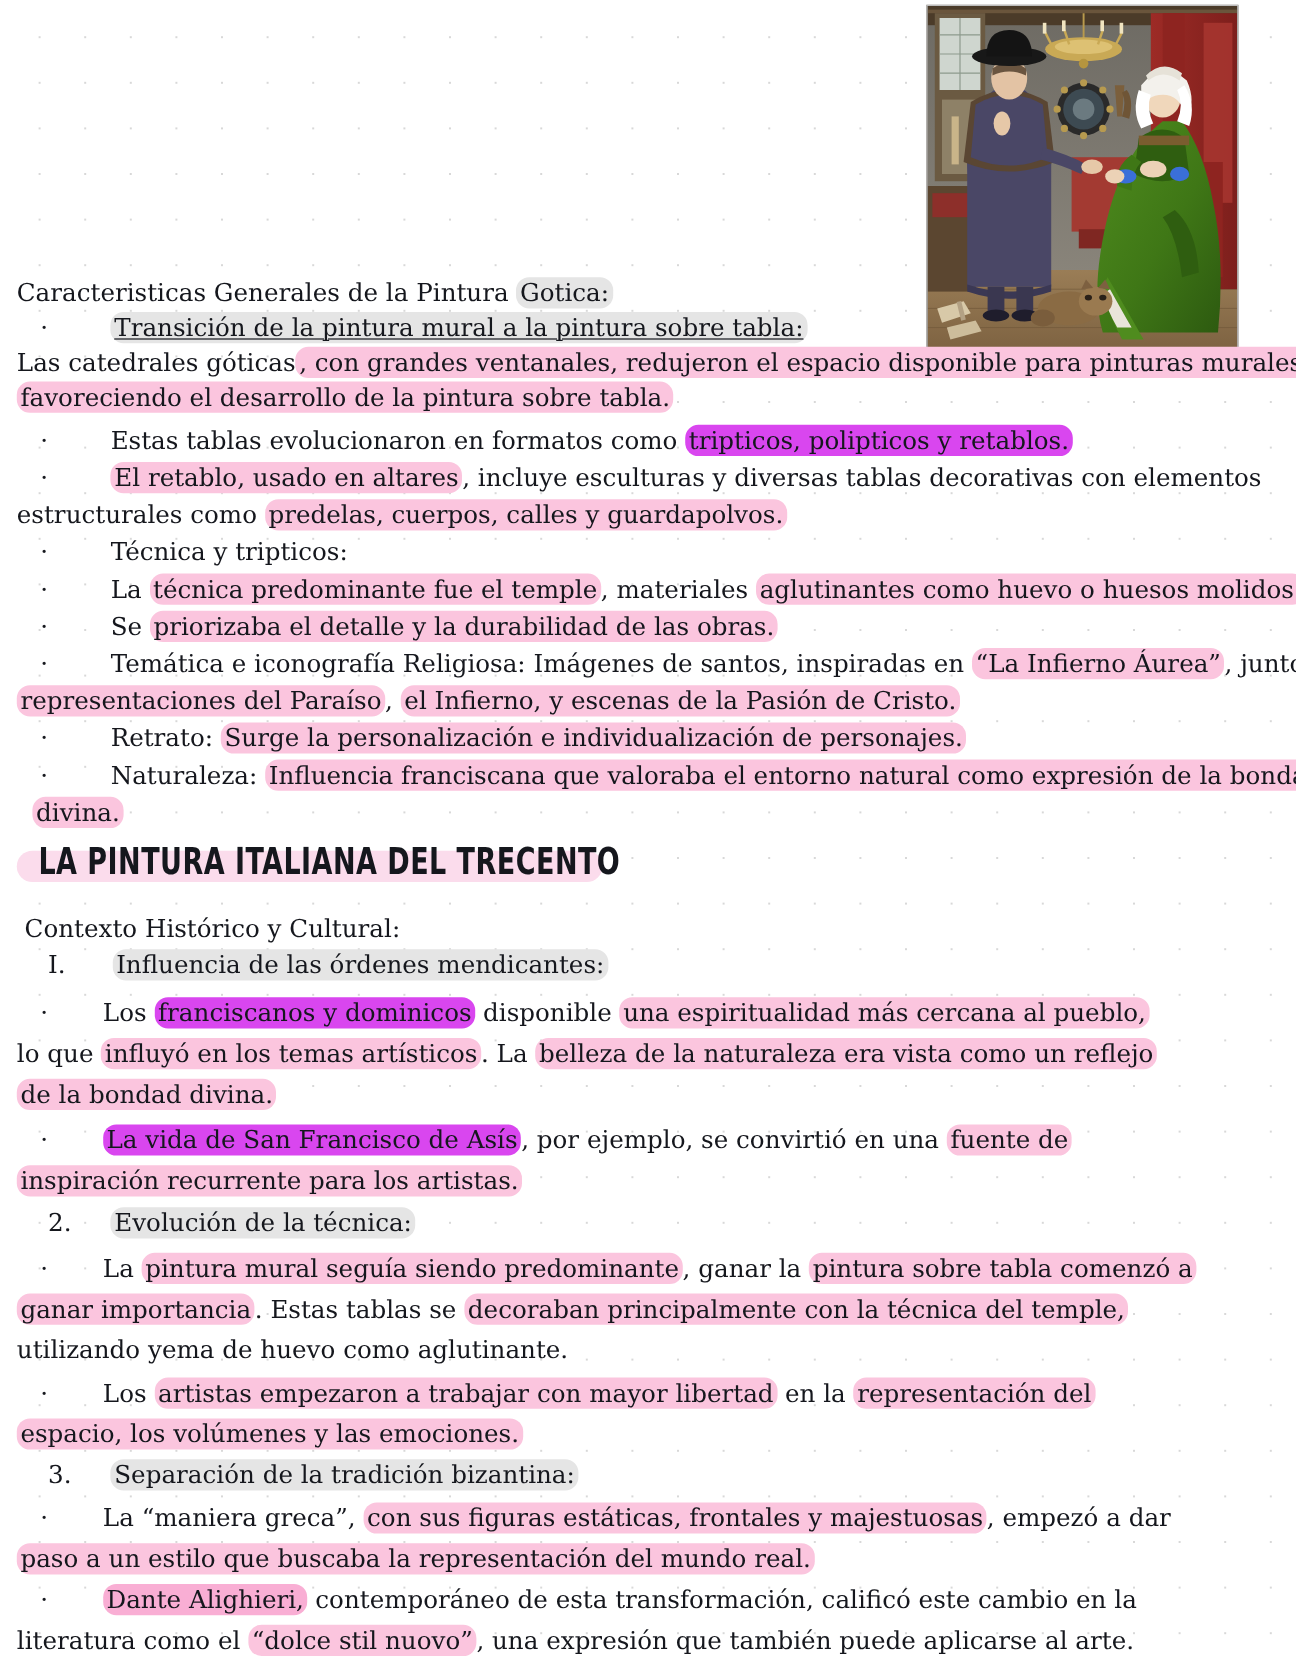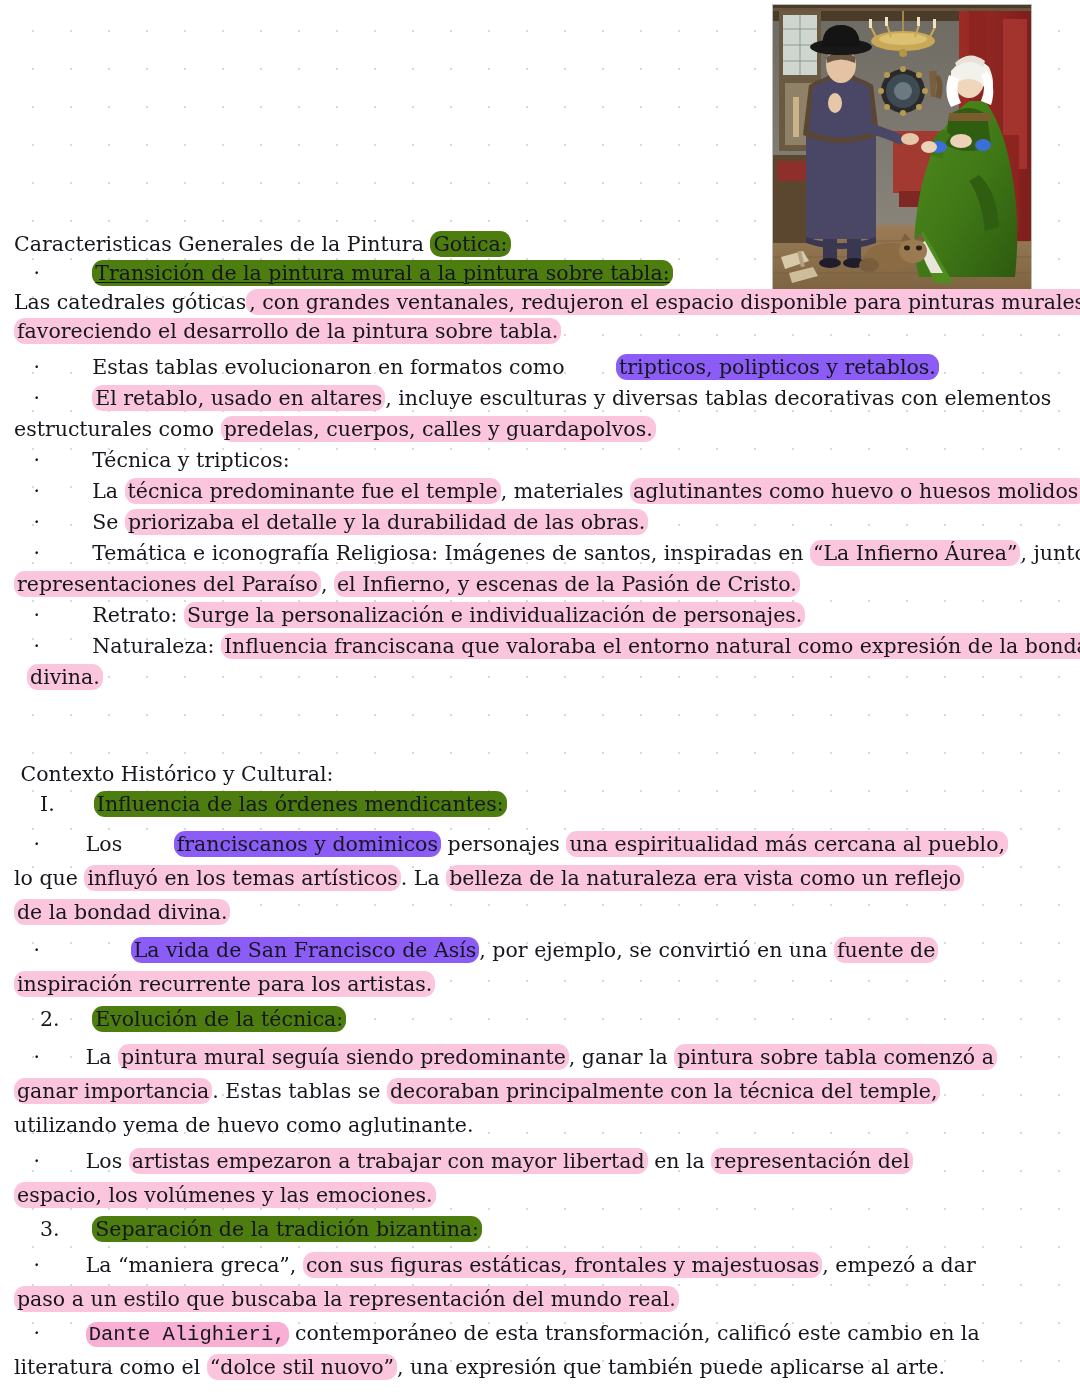--- a/index.html
+++ b/index.html
@@ -67,29 +67,29 @@
   .hp{  
     background:#fbc5de;
     border-radius:11px;
     padding:1px 3px;
     box-decoration-break:clone;-webkit-box-decoration-break:clone;
   }
   .hp2{ 
     background:#f9aed4;
     border-radius:11px;
     padding:1px 3px;
-    box-decoration-break:clone;font-family:Liberation Mono, monospace;-webkit-box-decoration-break:clone;
+    box-decoration-break:clone;-webkit-box-decoration-break:clone;
   }
   .hg{  
-    background:#8b5cf6;
+    background:#d946ef;
     border-radius:11px;
     padding:1px 3px;
-    box-decoration-break:clone;margin-left:45px;-webkit-box-decoration-break:clone;
-  }
-  .hl-light{ background:#4d7c0f;border-radius:11px;padding:1px 3px;
+    box-decoration-break:clone;-webkit-box-decoration-break:clone;
+  }
+  .hl-light{ background:#e5e5e5;border-radius:11px;padding:1px 3px;
     box-decoration-break:clone;-webkit-box-decoration-break:clone;}
   .ul{ text-decoration:underline; text-decoration-thickness:1.2px; text-underline-offset:2px;}
 </style>
 </head>
 <body>
 
 <div class="page">
 
   <div class="painting">
     <svg viewBox="0 0 258 288" preserveAspectRatio="none">
@@ -246,40 +246,44 @@
 
       <g>
         <path d="M8 252 l22 -6 l6 10 l-24 8 z" fill="#d8c9a8"></path>
         <path d="M16 268 l24 -6 l5 9 l-26 7 z" fill="#cdbd9b"></path>
         <rect x="26" y="246" width="4" height="16" fill="#b3a184" transform="rotate(-14 28 254)"></rect>
       </g>
     </svg>
   </div>
 
 
+  <div class="sec-head" id="sec-head" style="top: 703px;">
+    <div class="hl"></div>
+    <div class="txt">LA PINTURA ITALIANA DEL TRECENTO</div>
+  </div>
 
   <div class="body" id="body-lines">
       <div class="line" style="top: 232px; padding-left: 14px;"><span>Caracteristicas Generales de la Pintura </span><span class="hl-light">Gotica:</span></div>
       <div class="line" style="top: 261px; padding-left: 14px;"><span>   ·        </span><span class="hl-light ul">Transición de la pintura mural a la pintura sobre tabla:</span></div>
       <div class="line" style="top: 290px; padding-left: 14px;"><span>Las catedrales góticas</span><span class="hp">, con grandes ventanales, redujeron el espacio disponible para pinturas murales,</span></div>
       <div class="line" style="top: 319px; padding-left: 14px;"><span class="hp">favoreciendo el desarrollo de la pintura sobre tabla.</span></div>
       <div class="line" style="top: 355px; padding-left: 14px;"><span>   ·        Estas tablas evolucionaron en formatos como </span><span class="hg">tripticos, polipticos y retablos.</span></div>
       <div class="line" style="top: 386px; padding-left: 14px;"><span>   ·        </span><span class="hp">El retablo, usado en altares</span><span>, incluye esculturas y diversas tablas decorativas con elementos</span></div>
       <div class="line" style="top: 417px; padding-left: 14px;"><span>estructurales como </span><span class="hp">predelas, cuerpos, calles y guardapolvos.</span></div>
       <div class="line" style="top: 448px; padding-left: 14px;"><span>   ·        Técnica y tripticos:</span></div>
       <div class="line" style="top: 479px; padding-left: 14px;"><span>   ·        La </span><span class="hp">técnica predominante fue el temple</span><span>, materiales </span><span class="hp">aglutinantes como huevo o huesos molidos.</span></div>
       <div class="line" style="top: 510px; padding-left: 14px;"><span>   ·        Se </span><span class="hp">priorizaba el detalle y la durabilidad de las obras.</span></div>
       <div class="line" style="top: 541px; padding-left: 14px;"><span>   ·        Temática e iconografía Religiosa: Imágenes de santos, inspiradas en </span><span class="hp">“La Infierno Áurea”</span><span>, junto a</span></div>
       <div class="line" style="top: 572px; padding-left: 14px;"><span class="hp">representaciones del Paraíso</span><span>, </span><span class="hp">el Infierno, y escenas de la Pasión de Cristo.</span></div>
       <div class="line" style="top: 603px; padding-left: 14px;"><span>   ·        Retrato: </span><span class="hp">Surge la personalización e individualización de personajes.</span></div>
       <div class="line" style="top: 634px; padding-left: 14px;"><span>   ·        Naturaleza: </span><span class="hp">Influencia franciscana que valoraba el entorno natural como expresión de la bondad</span></div>
       <div class="line" style="top: 665px; padding-left: 14px;"><span>  </span><span class="hp">divina.</span></div>
       <div class="line" style="top: 762px; padding-left: 14px;"><span> Contexto Histórico y Cultural:</span></div>
       <div class="line" style="top: 792px; padding-left: 14px;"><span>    I.      </span><span class="hl-light">Influencia de las órdenes mendicantes:</span></div>
-      <div class="line" style="top: 832px; padding-left: 14px;"><span>   ·       Los </span><span class="hg">franciscanos y dominicos</span><span> personajes </span><span class="hp">una espiritualidad más cercana al pueblo,</span></div>
+      <div class="line" style="top: 832px; padding-left: 14px;"><span>   ·       Los </span><span class="hg">franciscanos y dominicos</span><span> disponible </span><span class="hp">una espiritualidad más cercana al pueblo,</span></div>
       <div class="line" style="top: 866px; padding-left: 14px;"><span>lo que </span><span class="hp">influyó en los temas artísticos</span><span>. La </span><span class="hp">belleza de la naturaleza era vista como un reflejo</span></div>
       <div class="line" style="top: 900px; padding-left: 14px;"><span class="hp">de la bondad divina.</span></div>
       <div class="line" style="top: 938px; padding-left: 14px;"><span>   ·       </span><span class="hg">La vida de San Francisco de Asís</span><span>, por ejemplo, se convirtió en una </span><span class="hp">fuente de</span></div>
       <div class="line" style="top: 972px; padding-left: 14px;"><span></span><span class="hp">inspiración recurrente para los artistas.</span></div>
       <div class="line" style="top: 1007px; padding-left: 14px;"><span>    2.     </span><span class="hl-light">Evolución de la técnica:</span></div>
       <div class="line" style="top: 1045px; padding-left: 14px;"><span>   ·       La </span><span class="hp">pintura mural seguía siendo predominante</span><span>, ganar la </span><span class="hp">pintura sobre tabla comenzó a</span></div>
       <div class="line" style="top: 1079px; padding-left: 14px;"><span></span><span class="hp">ganar importancia</span><span>. Estas tablas se </span><span class="hp">decoraban principalmente con la técnica del temple,</span></div>
       <div class="line" style="top: 1113px; padding-left: 14px;"><span>utilizando yema de huevo como aglutinante.</span></div>
       <div class="line" style="top: 1149px; padding-left: 14px;"><span>   ·       Los </span><span class="hp">artistas empezaron a trabajar con mayor libertad</span><span> en la </span><span class="hp">representación del</span></div>
       <div class="line" style="top: 1183px; padding-left: 14px;"><span></span><span class="hp">espacio, los volúmenes y las emociones.</span></div>

